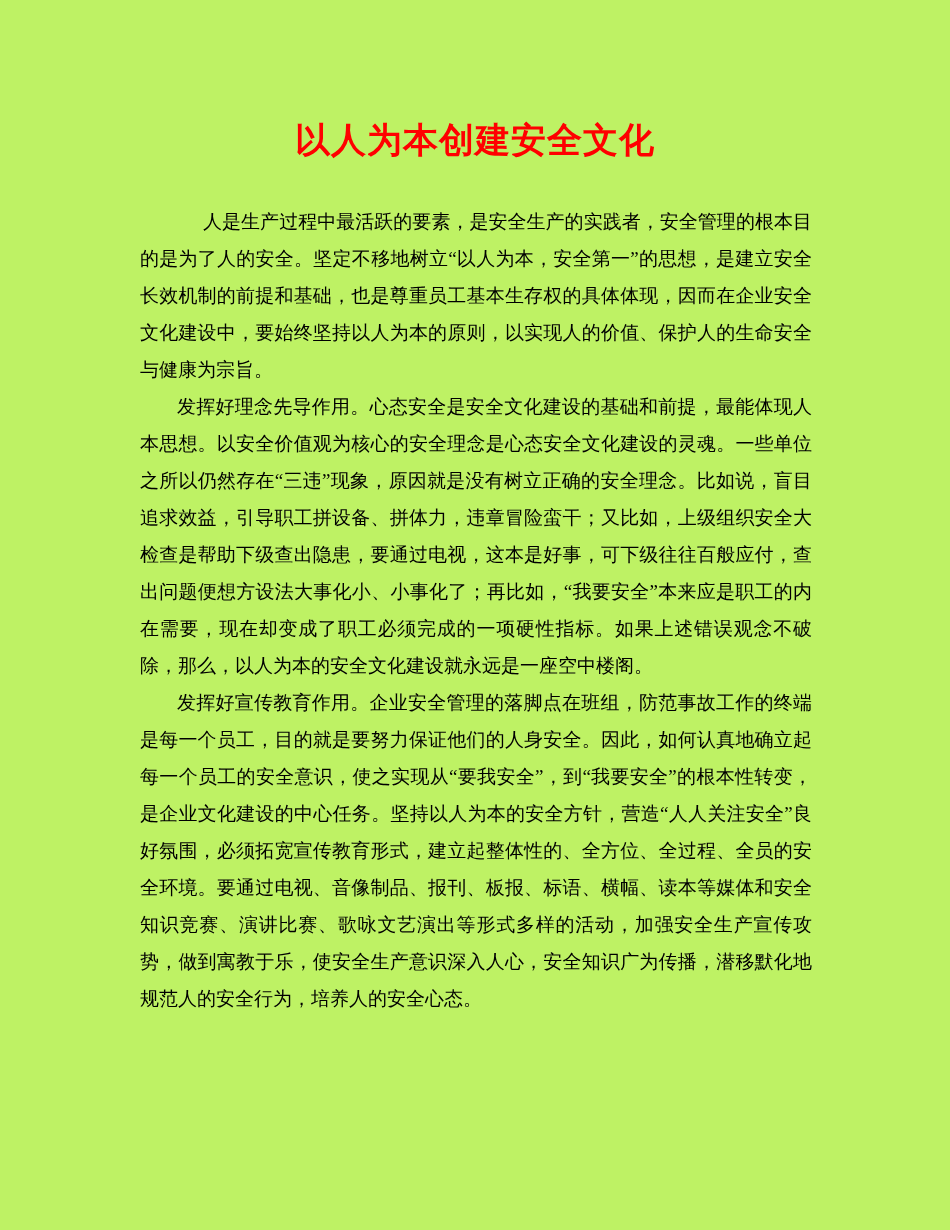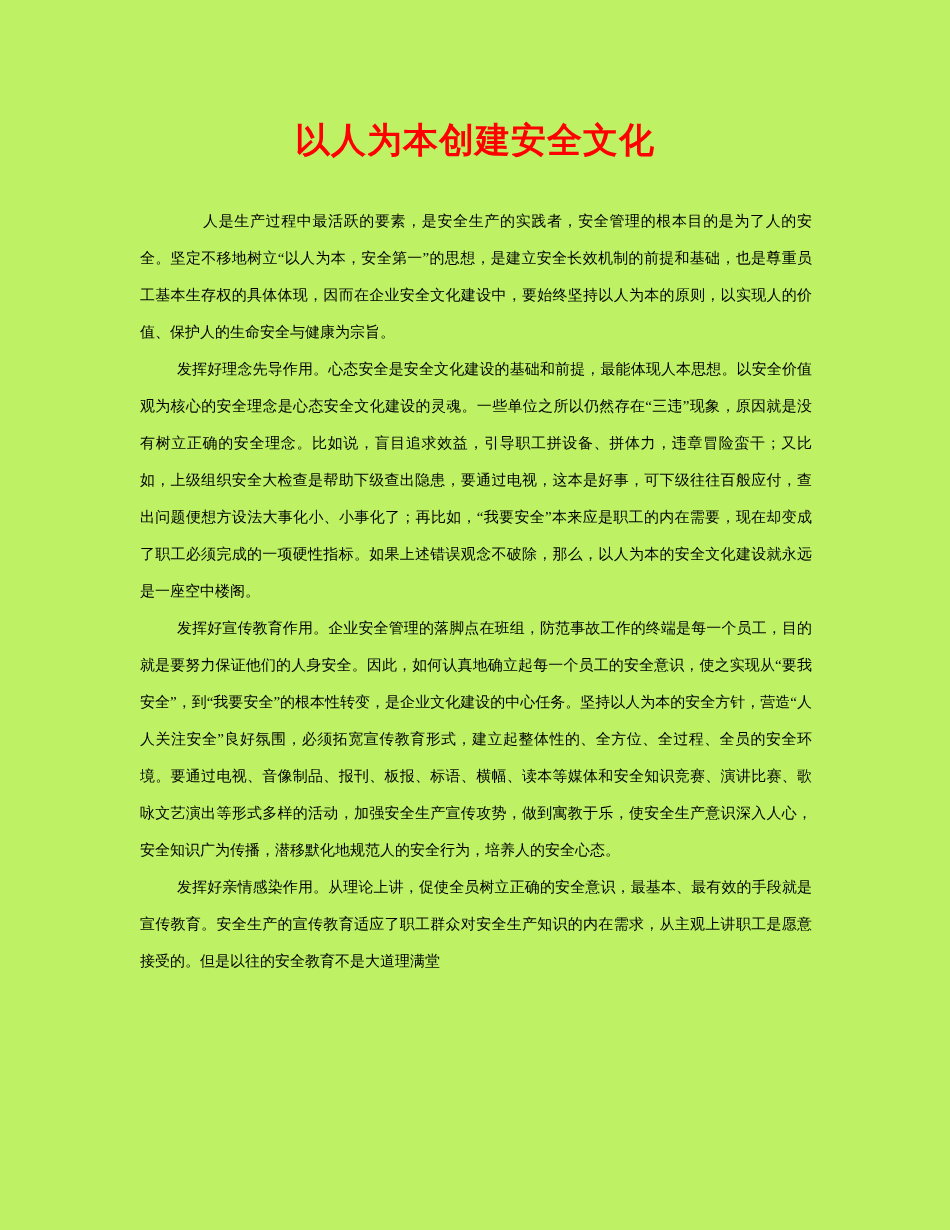--- a/index.html
+++ b/index.html
@@ -29,35 +29,34 @@
     letter-spacing: 1px;
     font-family: "Liberation Serif", "DejaVu Serif", serif;
   }
   .content {
     width: 672px;
     margin-left: 140px;
     margin-top: 39px;
   }
   .para {
     margin: 0;
-    font-size: 15px;
+    font-size: 19px;
     line-height: 37px;
     color: #000000;
     text-align: justify;
     text-indent: 37px;
     font-family: "Liberation Serif", "DejaVu Serif", serif;
   }
   .para.para-first {
     text-indent: 63px;
   }
 </style>
 </head>
 <body>
 
 <div class="page" style="background: #bef264;">
   <h1 class="doc-title" style="color: rgb(255, 0, 0);">以人为本创建安全文化</h1>
   <div class="content">
     <p class="para para-first">人是生产过程中最活跃的要素，是安全生产的实践者，安全管理的根本目的是为了人的安全。坚定不移地树立“以人为本，安全第一”的思想，是建立安全长效机制的前提和基础，也是尊重员工基本生存权的具体体现，因而在企业安全文化建设中，要始终坚持以人为本的原则，以实现人的价值、保护人的生命安全与健康为宗旨。</p>
     <p class="para">发挥好理念先导作用。心态安全是安全文化建设的基础和前提，最能体现人本思想。以安全价值观为核心的安全理念是心态安全文化建设的灵魂。一些单位之所以仍然存在“三违”现象，原因就是没有树立正确的安全理念。比如说，盲目追求效益，引导职工拼设备、拼体力，违章冒险蛮干；又比如，上级组织安全大检查是帮助下级查出隐患，要通过电视，这本是好事，可下级往往百般应付，查出问题便想方设法大事化小、小事化了；再比如，“我要安全”本来应是职工的内在需要，现在却变成了职工必须完成的一项硬性指标。如果上述错误观念不破除，那么，以人为本的安全文化建设就永远是一座空中楼阁。</p>
     <p class="para">发挥好宣传教育作用。企业安全管理的落脚点在班组，防范事故工作的终端是每一个员工，目的就是要努力保证他们的人身安全。因此，如何认真地确立起每一个员工的安全意识，使之实现从“要我安全”，到“我要安全”的根本性转变，是企业文化建设的中心任务。坚持以人为本的安全方针，营造“人人关注安全”良好氛围，必须拓宽宣传教育形式，建立起整体性的、全方位、全过程、全员的安全环境。要通过电视、音像制品、报刊、板报、标语、横幅、读本等媒体和安全知识竞赛、演讲比赛、歌咏文艺演出等形式多样的活动，加强安全生产宣传攻势，做到寓教于乐，使安全生产意识深入人心，安全知识广为传播，潜移默化地规范人的安全行为，培养人的安全心态。</p>
-    <p class="para">发挥好亲情感染作用。从理论上讲，促使全员树立正确的安全意识，最基本、最有效的手段就是宣传教育。安全生产的宣传教育适应了职工群众对安全生产知识的内在需求，从主观上讲职工是愿意接受的。但是以往的安全教育不是大道理满堂</p>
   </div>
 </div>
 
 </body></html>

